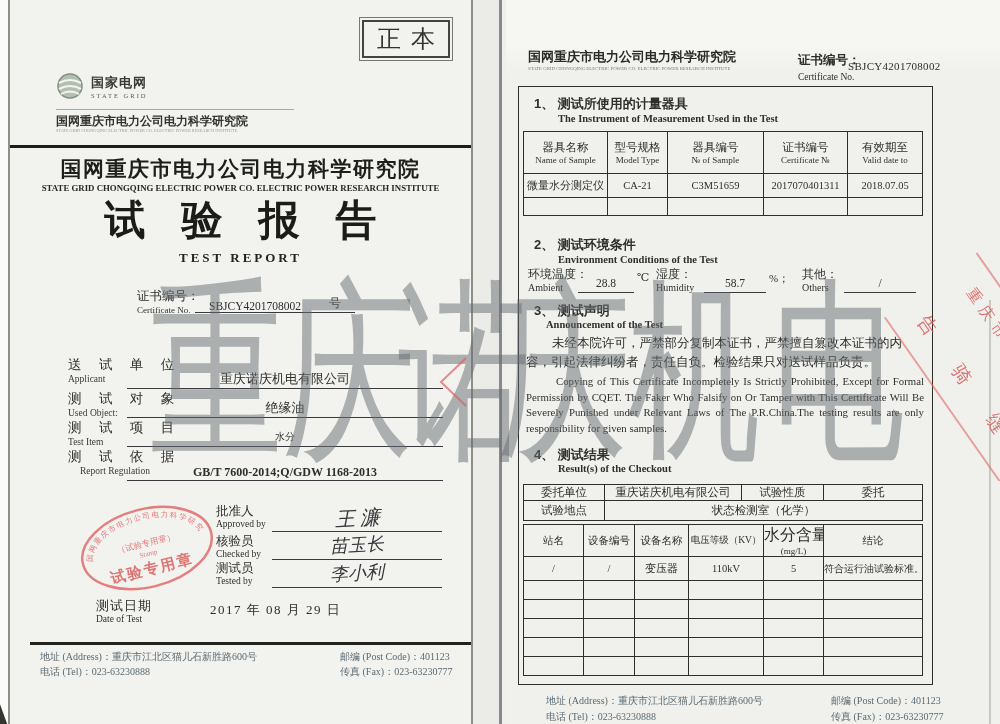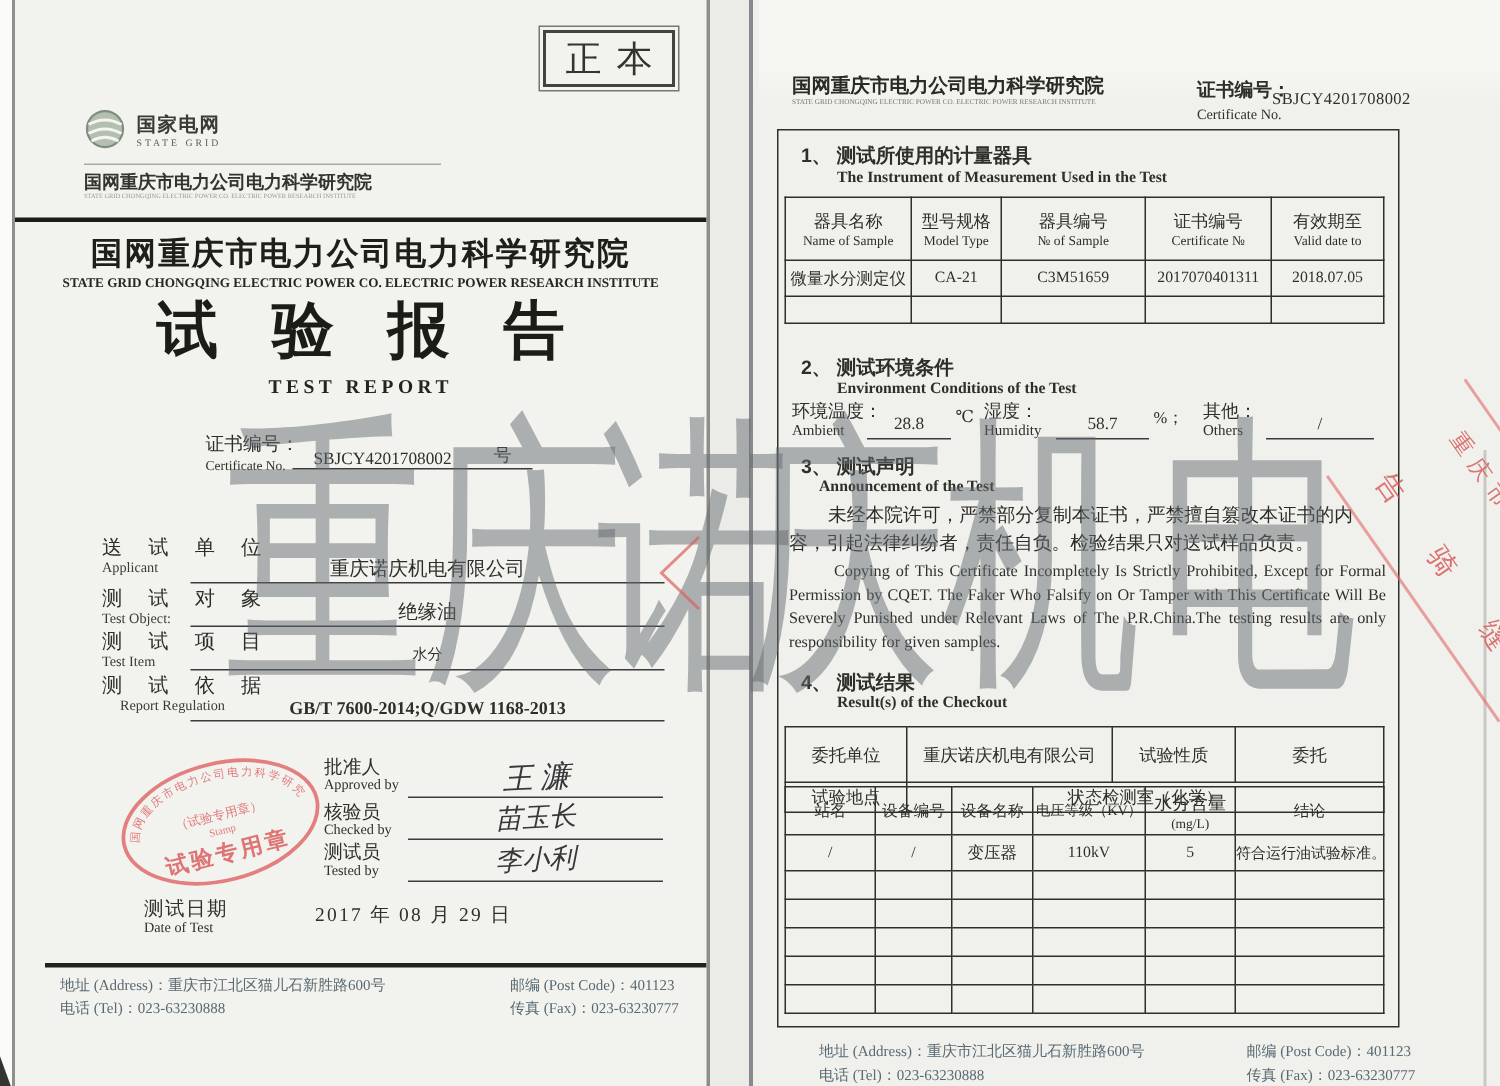--- a/index.html
+++ b/index.html
@@ -77,21 +77,21 @@
 
   <div>
     <div class="abs lblcn" style="left:58px;top:356px">送 试 单 位</div>
     <div class="abs lblen" style="left:58px;top:374px">Applicant</div>
     <div class="abs ul" style="left:117px;top:364px;width:316px;height:24px;">
       <span style="font-size:13px;line-height:30px">重庆诺庆机电有限公司</span>
     </div>
   </div>
   <div>
     <div class="abs lblcn" style="left:58px;top:390px">测 试 对 象</div>
-    <div class="abs lblen" style="left:58px;top:408px">Test Object:</div>
+    <div class="abs lblen" style="left:58px;top:408px">Used Object:</div>
     <div class="abs ul" style="left:117px;top:393px;width:316px;height:24px;">
       <span style="font-size:13px;line-height:30px">绝缘油</span>
     </div>
   </div>
   <div>
     <div class="abs lblcn" style="left:58px;top:419px">测 试 项 目</div>
     <div class="abs lblen" style="left:58px;top:437px">Test Item</div>
     <div class="abs ul" style="left:117px;top:422px;width:316px;height:24px;">
       <span style="font-size:10px;line-height:30px">水分</span>
     </div>
@@ -243,21 +243,21 @@
   <div class="abs sect-en" style="left:52px;top:463px">Result(s) of the Checkout</div>
 
   <table class="abs doc-table" style="left:17px;top:484px;width:399px">
     <colgroup>
         <col style="width:81px">
         <col style="width:137px">
         <col style="width:82px">
         <col style="width:99px">
       </colgroup>
     <tbody>
-        <tr style="height:37px">
+        <tr style="height:16px">
       <td style="font-size:11.5px">委托单位</td>
       <td style="font-size:11.5px">重庆诺庆机电有限公司</td>
       <td style="font-size:11.5px">试验性质</td>
       <td style="font-size:11.5px">委托</td>
     </tr>
     <tr style="height:20px">
       <td style="font-size:11.5px">试验地点</td>
       <td colspan="3" style="font-size:11.5px">状态检测室（化学）</td>
     </tr>
   </tbody>
@@ -272,21 +272,21 @@
         <col style="width:60px">
         <col style="width:99px">
       </colgroup>
     <tbody>
         <tr style="height:32px">
       <th style="font-size:10.5px">站名</th>
       <th style="font-size:10.5px">设备编号</th>
       <th style="font-size:10.5px">设备名称</th>
       <th style="font-size:9.5px">电压等级（KV）</th>
       <th>
-        <div style="font-size:12px">水分含量</div>
+        <div style="font-size:16px">水分含量</div>
         <div style="font-size:9px">(mg/L)</div>
       </th>
       <th style="font-size:10.5px">结论</th>
     </tr>
     <tr style="height:24px">
       <td style="font-size:10.5px">/</td>
       <td style="font-size:10.5px">/</td>
       <td style="font-size:11px">变压器</td>
       <td style="font-size:10.5px">110kV</td>
       <td style="font-size:10.5px">5</td>

